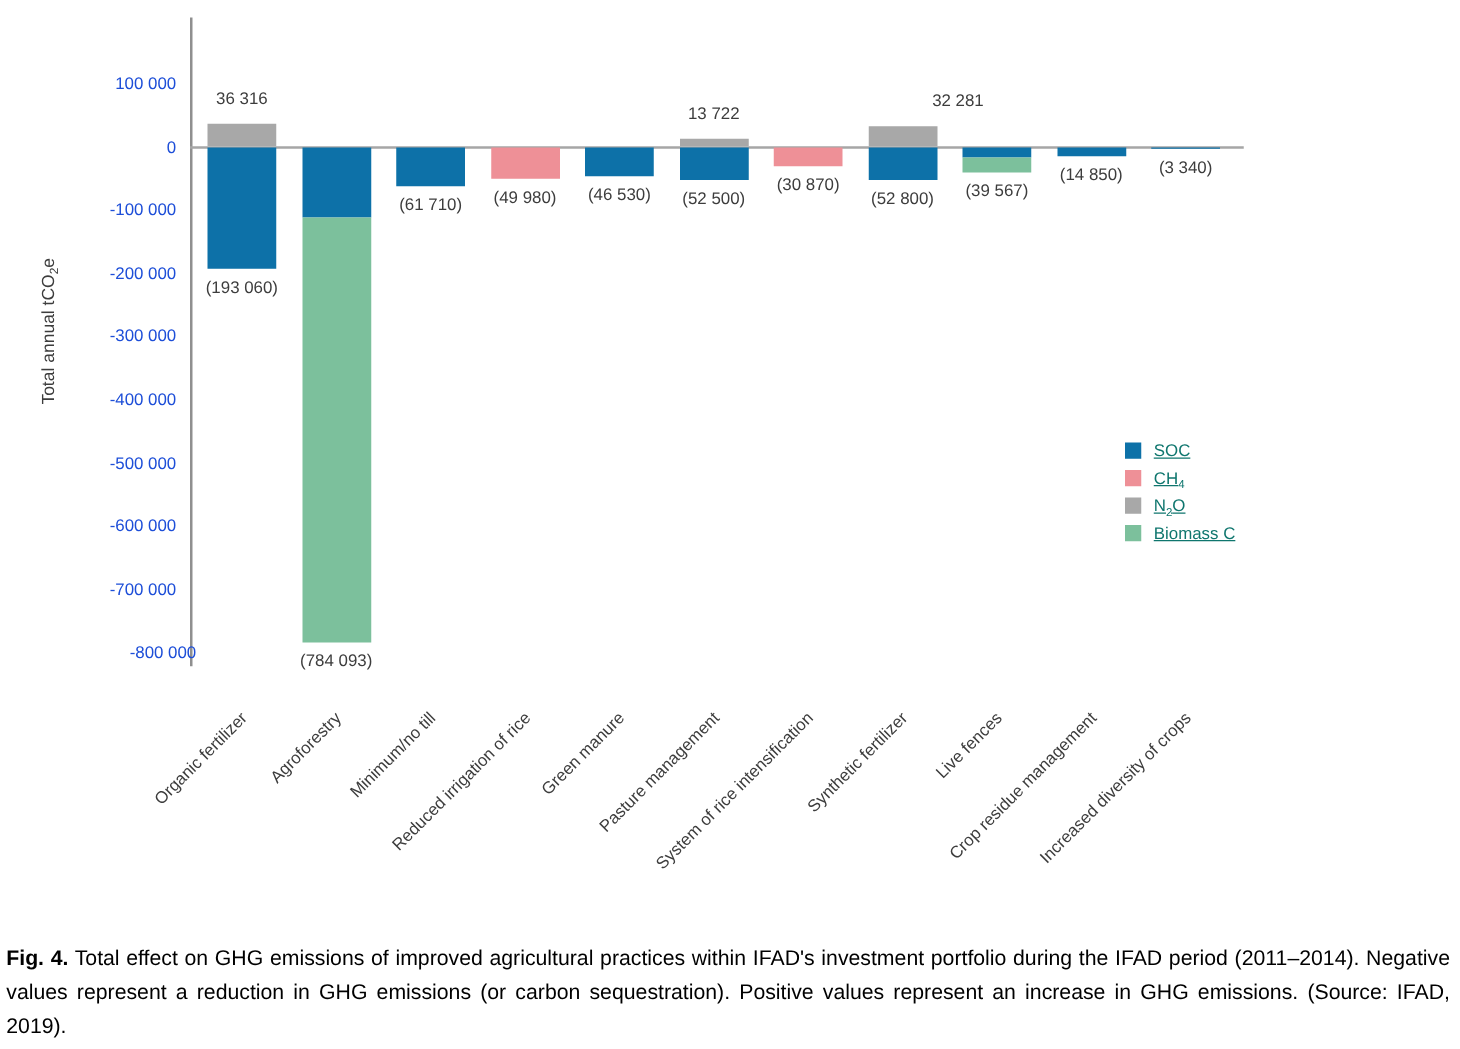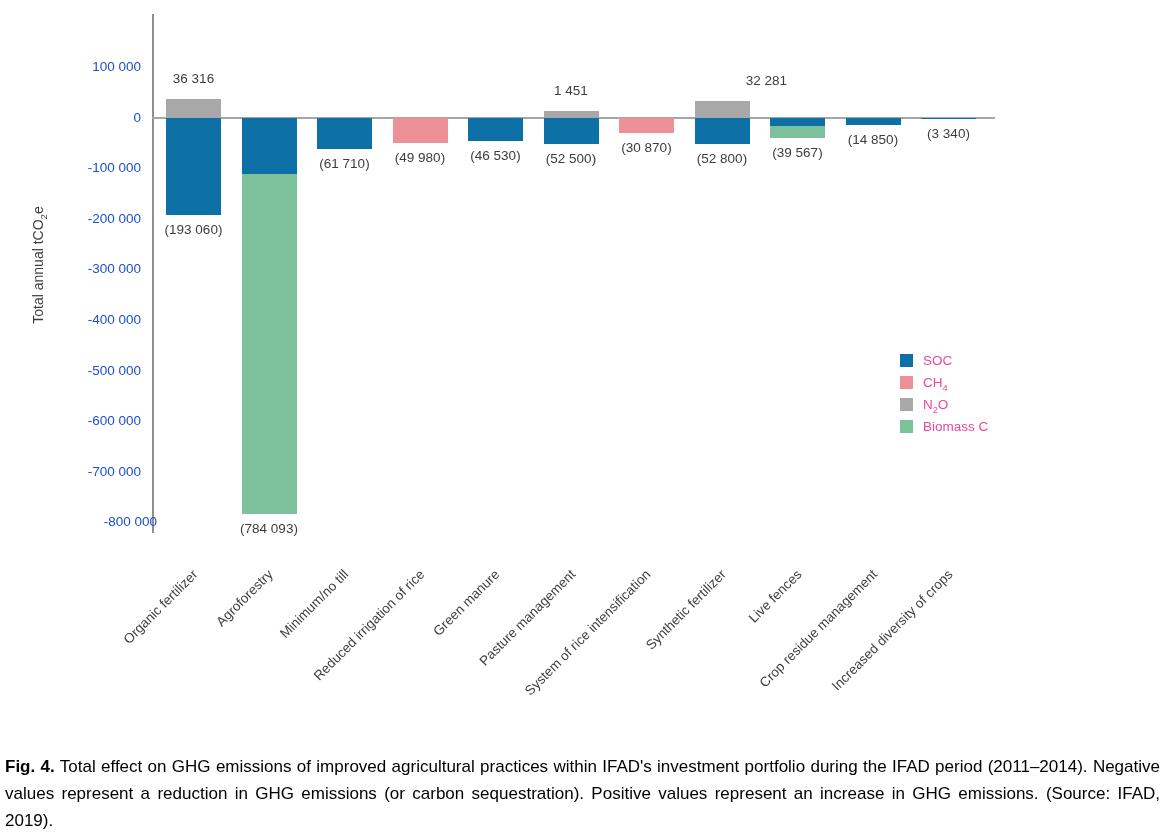--- a/index.html
+++ b/index.html
@@ -30,21 +30,21 @@
   }
   .x-label {
     position: absolute; height: 16px; line-height: 16px; white-space: nowrap;
     font-size: 13.5px; color: #3d3d3d;
     transform: rotate(-45deg); transform-origin: 100% 100%;
     z-index: 2;
   }
   #legend { position: absolute; left: 900px; top: 353px; z-index: 3; }
   .legend-item { display: flex; align-items: center; margin-bottom: 7px; }
   .legend-swatch { width: 13px; height: 13px; margin-right: 10px; flex: 0 0 auto; }
-  .legend-label { font-size: 13.5px; color: #ec4899; white-space: nowrap; }
+  .legend-label { font-size: 13.5px; color: #0f766e; white-space: nowrap; text-decoration: underline; }
   sub { font-size: 0.68em; line-height: 0; }
   .caption {
     position: absolute; left: 5px; right: 8px; top: 753px;
     font-size: 17px; line-height: 27px; color: #000000;
     text-align: justify; margin: 0;
   }
   .caption b { font-weight: bold; }
 </style>
 </head>
 <body>
@@ -74,21 +74,21 @@
       <div class="bar-seg" style="left: 241.5px; width: 55px; height: 340.079px; background: rgb(124, 192, 156); top: 174.172px;"></div>
       <div class="bar-value-label" style="left: 204px; top: 521.251px; text-align: center;">(784 093)</div>
       <div class="bar-seg" style="left: 317px; width: 55px; height: 31.2253px; background: rgb(13, 113, 168); top: 117.5px;"></div>
       <div class="bar-value-label" style="left: 279.5px; top: 155.725px;">(61 710)</div>
       <div class="bar-seg" style="left: 392.5px; width: 55px; height: 25.2899px; background: rgb(238, 144, 151); top: 117.5px;"></div>
       <div class="bar-value-label" style="left: 355px; top: 149.79px;">(49 980)</div>
       <div class="bar-seg" style="left: 468px; width: 55px; height: 23.5442px; background: rgb(13, 113, 168); top: 117.5px;"></div>
       <div class="bar-value-label" style="left: 430.5px; top: 148.044px;">(46 530)</div>
       <div class="bar-seg" style="left: 543.5px; width: 55px; height: 6.80621px; background: rgb(168, 168, 168); top: 110.694px;"></div>
       <div class="bar-seg" style="left: 543.5px; width: 55px; height: 26.565px; background: rgb(13, 113, 168); top: 117.5px;"></div>
-      <div class="bar-value-label" style="left: 506px; top: 82.6938px;">1 451</div>
+      <div class="bar-value-label" style="left: 506px; top: 82.6938px;">13 722</div>
       <div class="bar-value-label" style="left: 506px; top: 151.065px;">(52 500)</div>
       <div class="bar-seg" style="left: 619px; width: 55px; height: 15.6202px; background: rgb(238, 144, 151); top: 117.5px;"></div>
       <div class="bar-value-label" style="left: 581.5px; top: 140.12px;">(30 870)</div>
       <div class="bar-seg" style="left: 694.5px; width: 55px; height: 16.3342px; background: rgb(168, 168, 168); top: 101.166px;"></div>
       <div class="bar-seg" style="left: 694.5px; width: 55px; height: 26.7168px; background: rgb(13, 113, 168); top: 117.5px;"></div>
       <div class="bar-value-label" style="left: 657px; top: 73.1658px; text-align: right;">32 281</div>
       <div class="bar-value-label" style="left: 657px; top: 151.217px;">(52 800)</div>
       <div class="bar-seg" style="left: 770px; width: 55px; height: 8.096px; background: rgb(13, 113, 168); top: 117.5px;"></div>
       <div class="bar-seg" style="left: 770px; width: 55px; height: 11.9249px; background: rgb(124, 192, 156); top: 125.596px;"></div>
       <div class="bar-value-label" style="left: 732.5px; top: 144.521px;">(39 567)</div>

